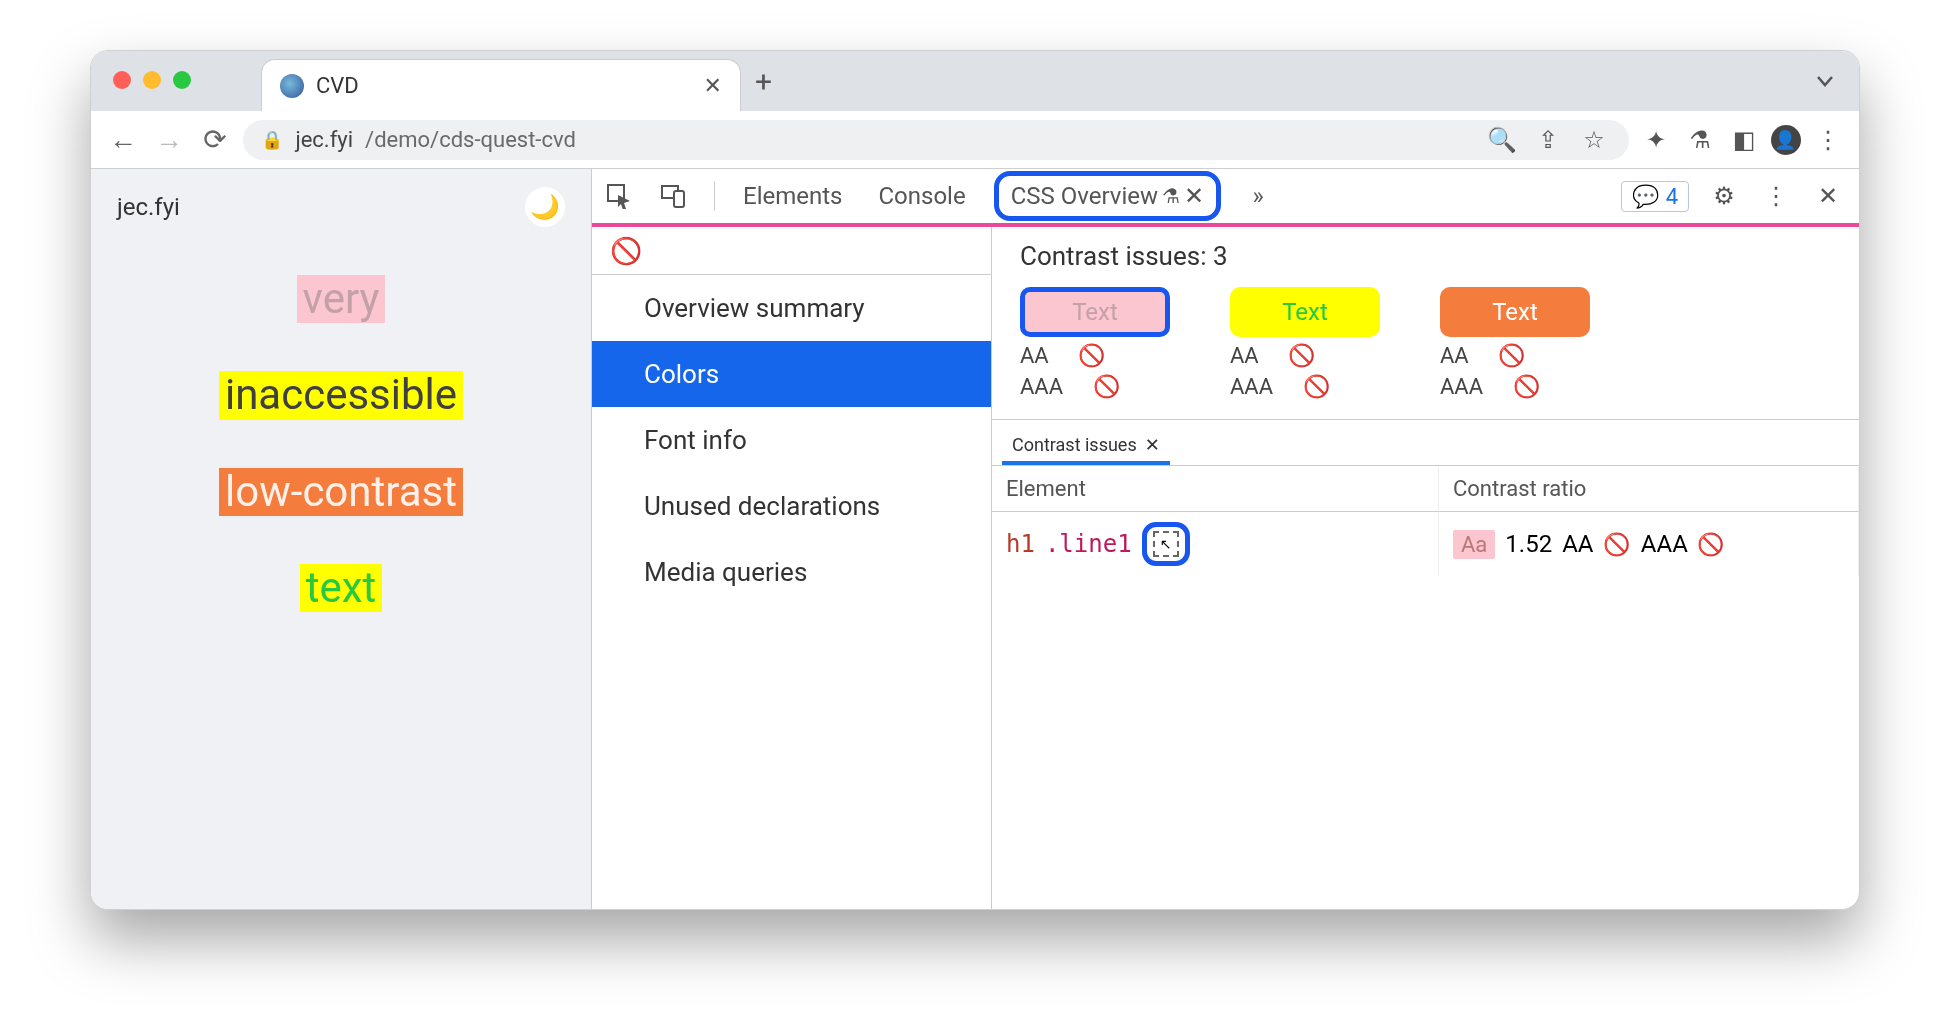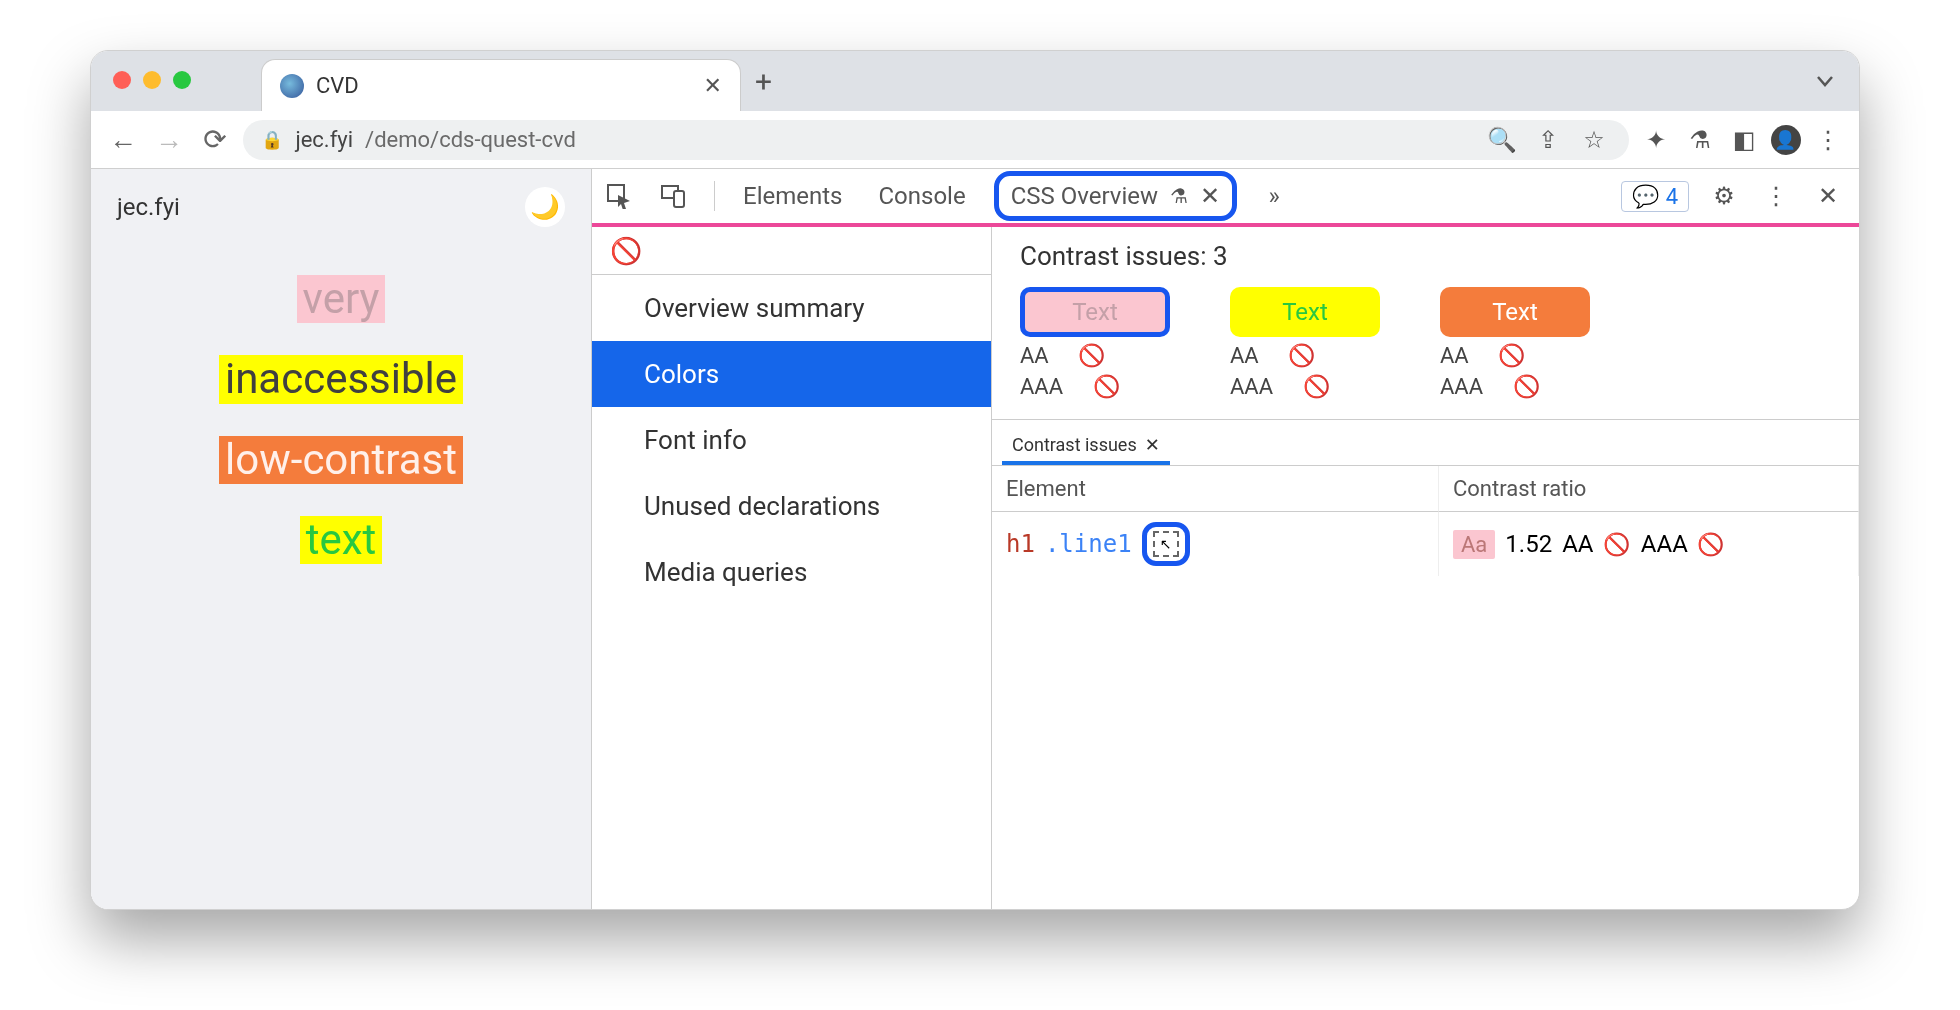--- a/index.html
+++ b/index.html
@@ -24,31 +24,31 @@
   .lock{ font-size:18px;}
   .addr .path{ color:#6a6a6a;}
   .tb-icon{ width:34px; text-align:center; font-size:24px; color:#555;}
   .avatar{ width:30px; height:30px; border-radius:50%; background:#444; display:flex; align-items:center; justify-content:center; color:#fff; font-size:18px;}
   
   .content{ flex:1; display:flex; min-height:0;}
   
   .page{ width:500px; background:#f0f1f4; display:flex; flex-direction:column; }
   .page-head{ display:flex; align-items:center; justify-content:space-between; padding:18px 26px; font-size:24px; color:#333;}
   .theme-btn{ width:40px; height:40px; border-radius:50%; background:#fff; display:flex; align-items:center; justify-content:center;}
-  .demo-words{ flex:1; display:flex; flex-direction:column; align-items:center; gap:32px; padding-top:30px;}
+  .demo-words{ flex:1; display:flex; flex-direction:column; align-items:center; gap:48px; padding-top:30px;}
   .w{ font-size:42px; font-weight:400; padding:0 6px; line-height:1.15;}
   .w1{ background:#fbc6d0; color:#c4a0a8;}
   .w2{ background:#ffff00; color:#404040;}
   .w3{ background:#f47c3c; color:#fff0ea;}
   .w4{ background:#ffff00; color:#28c840;}
   
   .devtools{ flex:1; display:flex; flex-direction:column; border-left:1px solid #ccc;}
   .dt-tabs{ height:58px; border-bottom:4px solid #ec4899; display:flex; align-items:center; padding:0 14px; gap:20px; font-size:24px; color:#555;}
   .dt-tab{ padding:6px 8px; color:#555; }
-  .pill{ display:flex; align-items:center; gap:12px; padding:6px 12px; border:5px solid #1756ef; border-radius:16px; background:#fff;}
+  .pill{ display:flex; align-items:center; gap:4px; padding:6px 12px; border:5px solid #1756ef; border-radius:16px; background:#fff;}
   .pill .flask{font-size:20px;}
   .dt-right{ margin-left:auto; display:flex; align-items:center; gap:18px;}
   .issues-badge{ display:flex; align-items:center; gap:6px; border:1px solid #b8c7e0; padding:2px 10px; border-radius:4px; color:#1a73e8; font-size:22px;}
   .dt-body{ flex:1; display:flex; min-height:0;}
   .sidebar{ width:400px; border-right:1px solid #ccc; display:flex; flex-direction:column;}
   .sb-top{ height:48px; border-bottom:1px solid #ccc; display:flex; align-items:center; padding:0 18px; color:#aaa;}
   .sb-item{ padding:18px 52px; font-size:26px; color:#333;}
   .sb-item.active{ background:#1566ea; color:#fff;}
   .ov{ flex:1; display:flex; flex-direction:column; min-height:0;}
   .ov-head{ padding:14px 28px 10px 28px; font-size:26px; color:#333;}
@@ -61,21 +61,21 @@
   .conf{ display:flex; gap:30px; font-size:22px; color:#444;}
   .nope{ color:#e3342f; font-size:22px;}
   .ov-sub{ border-top:1px solid #ccc;}
   .sub-tabs{ display:flex; align-items:center; gap:10px; padding:8px 10px 0 10px;}
   .sub-tab{ font-size:18px; color:#333; padding:6px 10px; border-bottom:4px solid #1a73e8;}
   .sub-tab .x{ margin-left:8px;}
   .table{ border-top:1px solid #ccc; display:grid; grid-template-columns: 1fr 420px;}
   .th{ padding:10px 14px; font-size:22px; color:#555; border-bottom:1px solid #ccc; border-right:1px solid #eee;}
   .td{ padding:10px 14px; font-size:24px; display:flex; align-items:center; gap:10px; border-right:1px solid #eee;}
   .el-tag{ color:#b93927; font-family:monospace;}
-  .el-cls{ color:#3b82f6; font-family:monospace;}
+  .el-cls{ color:#be185d; font-family:monospace;}
   .scroll-box{ border:5px solid #1756ef; border-radius:14px; padding:4px 6px; }
   .scroll-glyph{ width:26px; height:26px; border:2px dashed #666; display:flex; align-items:center; justify-content:center; font-size:14px;}
   .aa-chip{ background:#fbc6d0; color:#b77; padding:2px 8px; border-radius:2px; font-size:22px;}
   svg{display:block;}
 </style>
 </head>
 <body>
 
 <div class="window">
 

